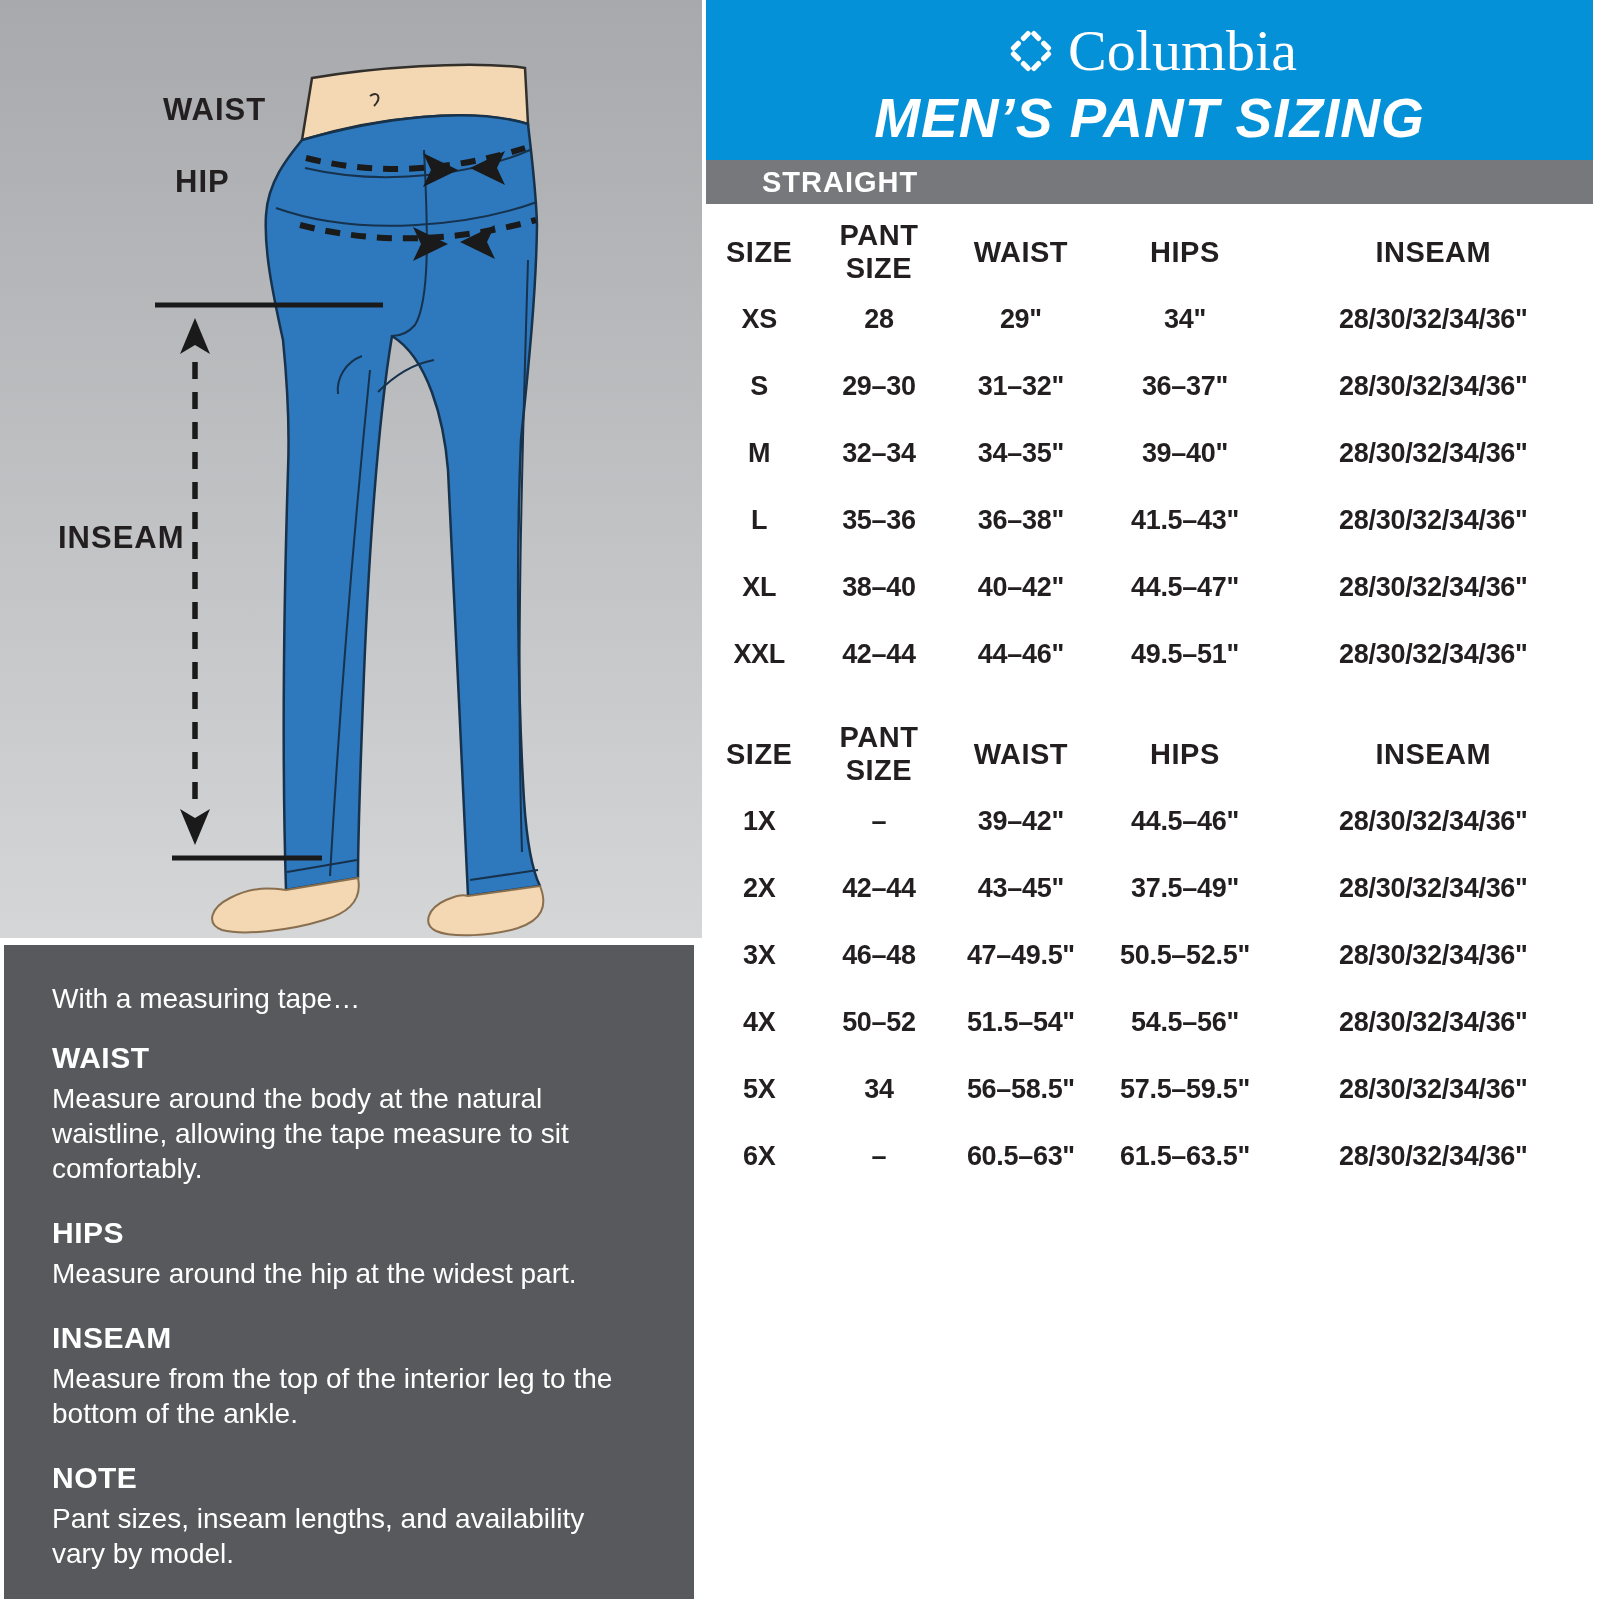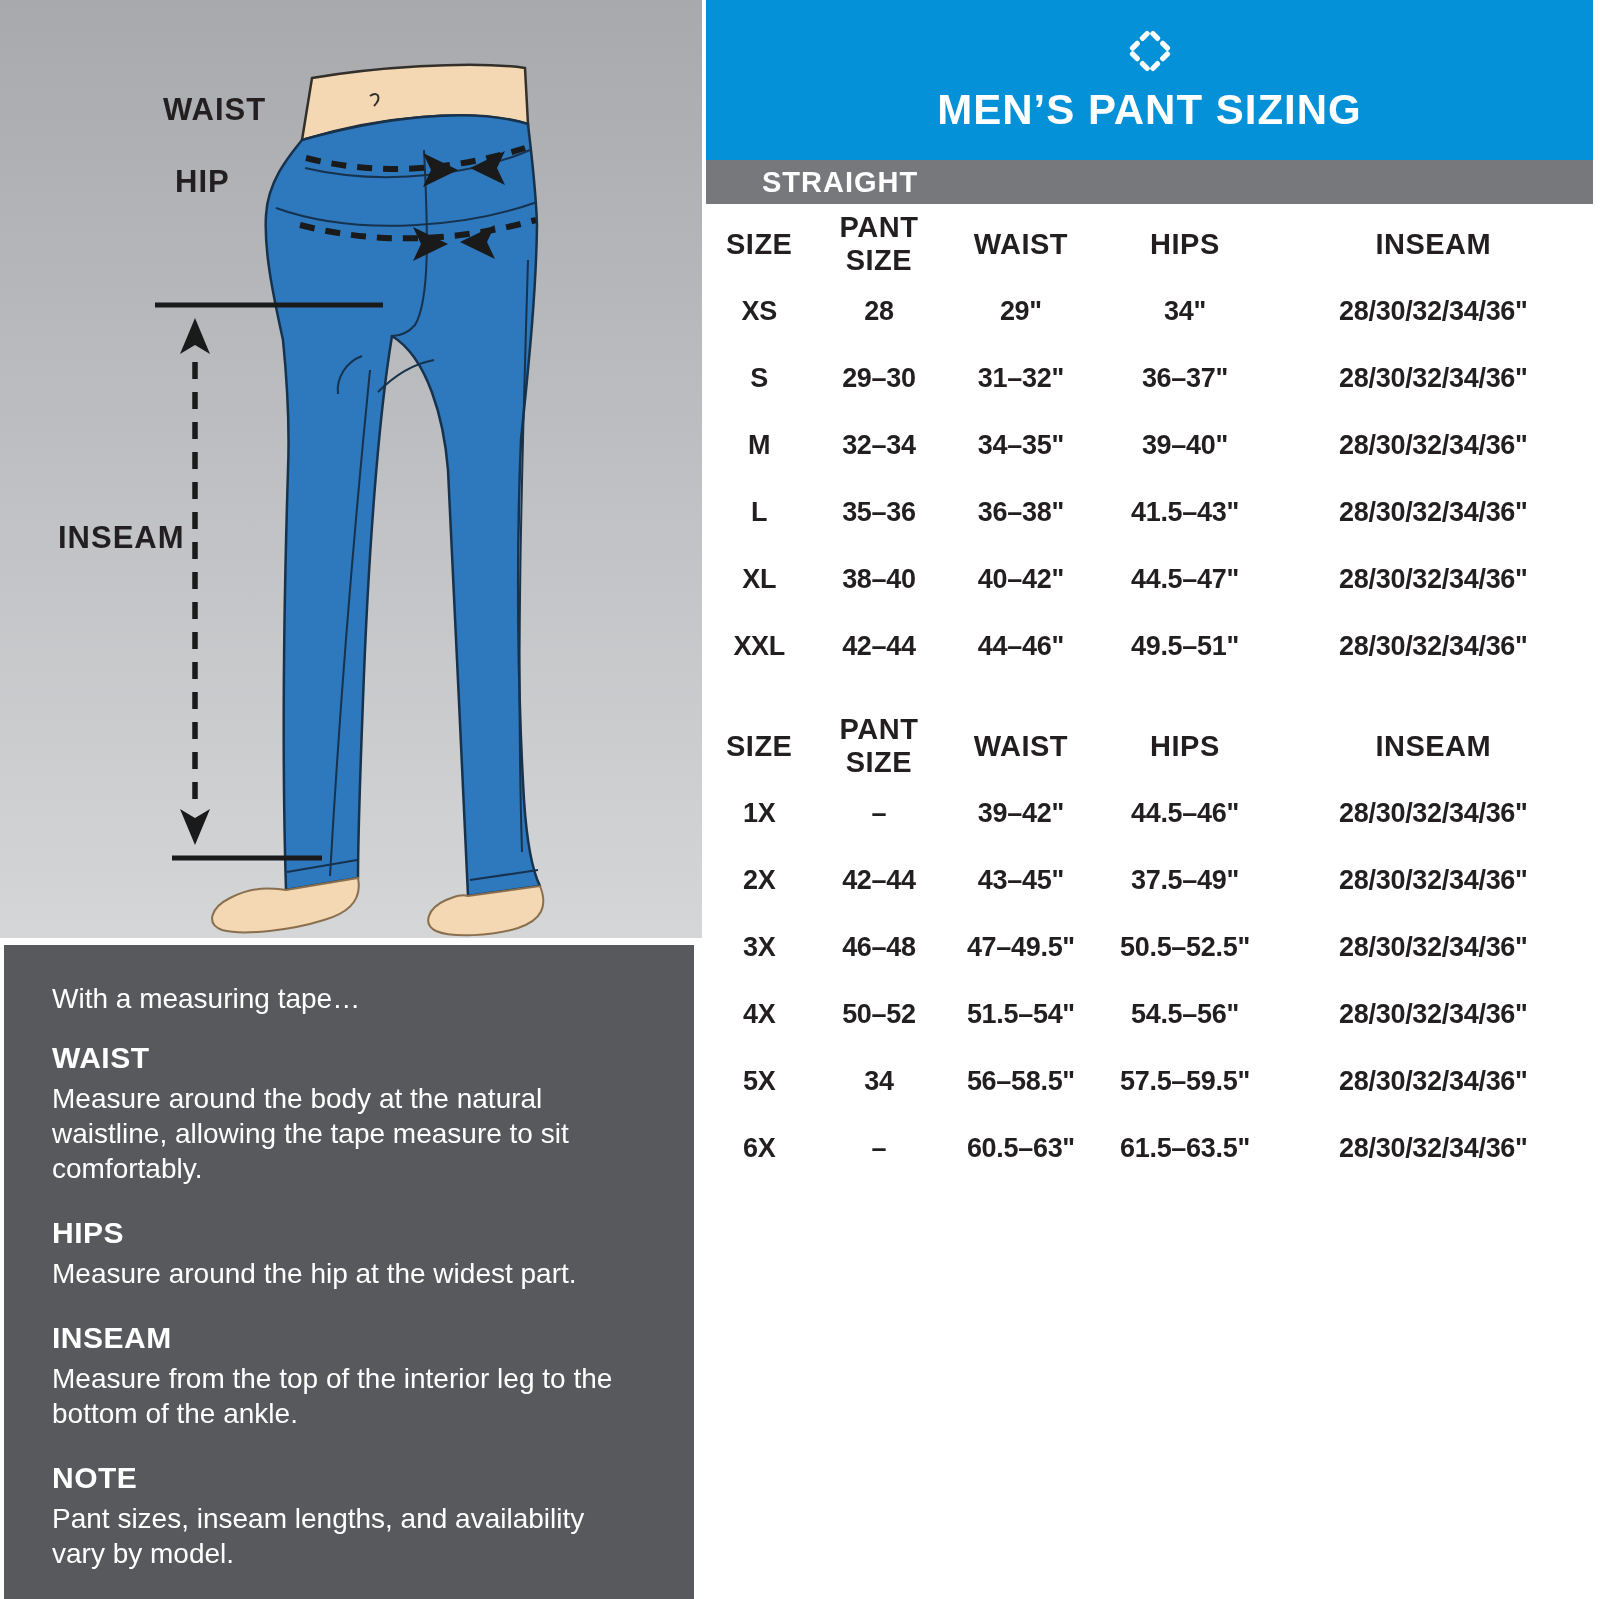--- a/index.html
+++ b/index.html
@@ -18,25 +18,25 @@
   .instr-section{margin:0 0 30px 0;}
   .instr-section h3{font-size:30px;font-weight:bold;margin:0 0 6px 0;letter-spacing:.5px;}
   .instr-section p{font-size:28px;line-height:35px;margin:0;}
 
   
   .right-col{position:absolute;left:706px;top:0;width:887px;height:1599px;background:#fff;}
   .brand-header{height:160px;background:#0591D8;color:#fff;text-align:center;overflow:hidden;}
   .logo-row{display:flex;justify-content:center;align-items:center;gap:8px;margin-top:22px;}
   .gem svg{display:block;width:58px;height:58px;}
   .logo-text{font-family:"Liberation Serif","DejaVu Serif",serif;font-size:58px;line-height:1;}
-  .brand-title{margin:6px 0 0 0;font-size:42px;font-weight:bold;letter-spacing:1px;}
+  .brand-title{margin:6px 0 0 0;font-size:55px;font-weight:bold;letter-spacing:1px;font-style:italic;}
 
   .section-bar{height:44px;background:#77787B;color:#fff;font-size:29px;font-weight:bold;
                line-height:44px;padding-left:56px;letter-spacing:1px;}
-  .size-table{width:100%;border-collapse:collapse;table-layout:fixed;margin-top:6px;}
+  .size-table{width:100%;border-collapse:collapse;table-layout:fixed;margin-top:14px;}
   .size-table col.c1{width:12%;} .size-table col.c2{width:15%;}
   .size-table col.c3{width:17%;} .size-table col.c4{width:20%;}
   .size-table col.c5{width:36%;}
   .size-table th{font-size:29px;font-weight:bold;height:64px;text-align:center;
                  vertical-align:middle;letter-spacing:.5px;}
   .size-table td{font-size:27px;font-weight:bold;height:65px;text-align:center;
                  vertical-align:middle;letter-spacing:-0.3px;}
   #table-straight{margin-bottom:32px;}
 </style>
 </head>
@@ -135,20 +135,21 @@
               <rect x="-10" y="-4.5" width="20" height="9" rx="3.5" transform="translate(41,24) rotate(-45)"></rect>
               <rect x="-10" y="-4.5" width="20" height="9" rx="3.5" transform="translate(59,24) rotate(45)"></rect>
               <rect x="-10" y="-4.5" width="20" height="9" rx="3.5" transform="translate(76,41) rotate(45)"></rect>
               <rect x="-10" y="-4.5" width="20" height="9" rx="3.5" transform="translate(76,59) rotate(-45)"></rect>
               <rect x="-10" y="-4.5" width="20" height="9" rx="3.5" transform="translate(59,76) rotate(-45)"></rect>
               <rect x="-10" y="-4.5" width="20" height="9" rx="3.5" transform="translate(41,76) rotate(45)"></rect>
               <rect x="-10" y="-4.5" width="20" height="9" rx="3.5" transform="translate(24,59) rotate(45)"></rect>
             </g>
           </svg>
         </span>
+        <span class="logo-text">Columbia</span>
       </div>
       <h1 class="brand-title">MEN’S PANT SIZING</h1>
     </header>
 
     <div class="section-bar">STRAIGHT</div>
     <table class="size-table" id="table-straight">
       <colgroup>
           <col class="c1">
           <col class="c2">
           <col class="c3">

